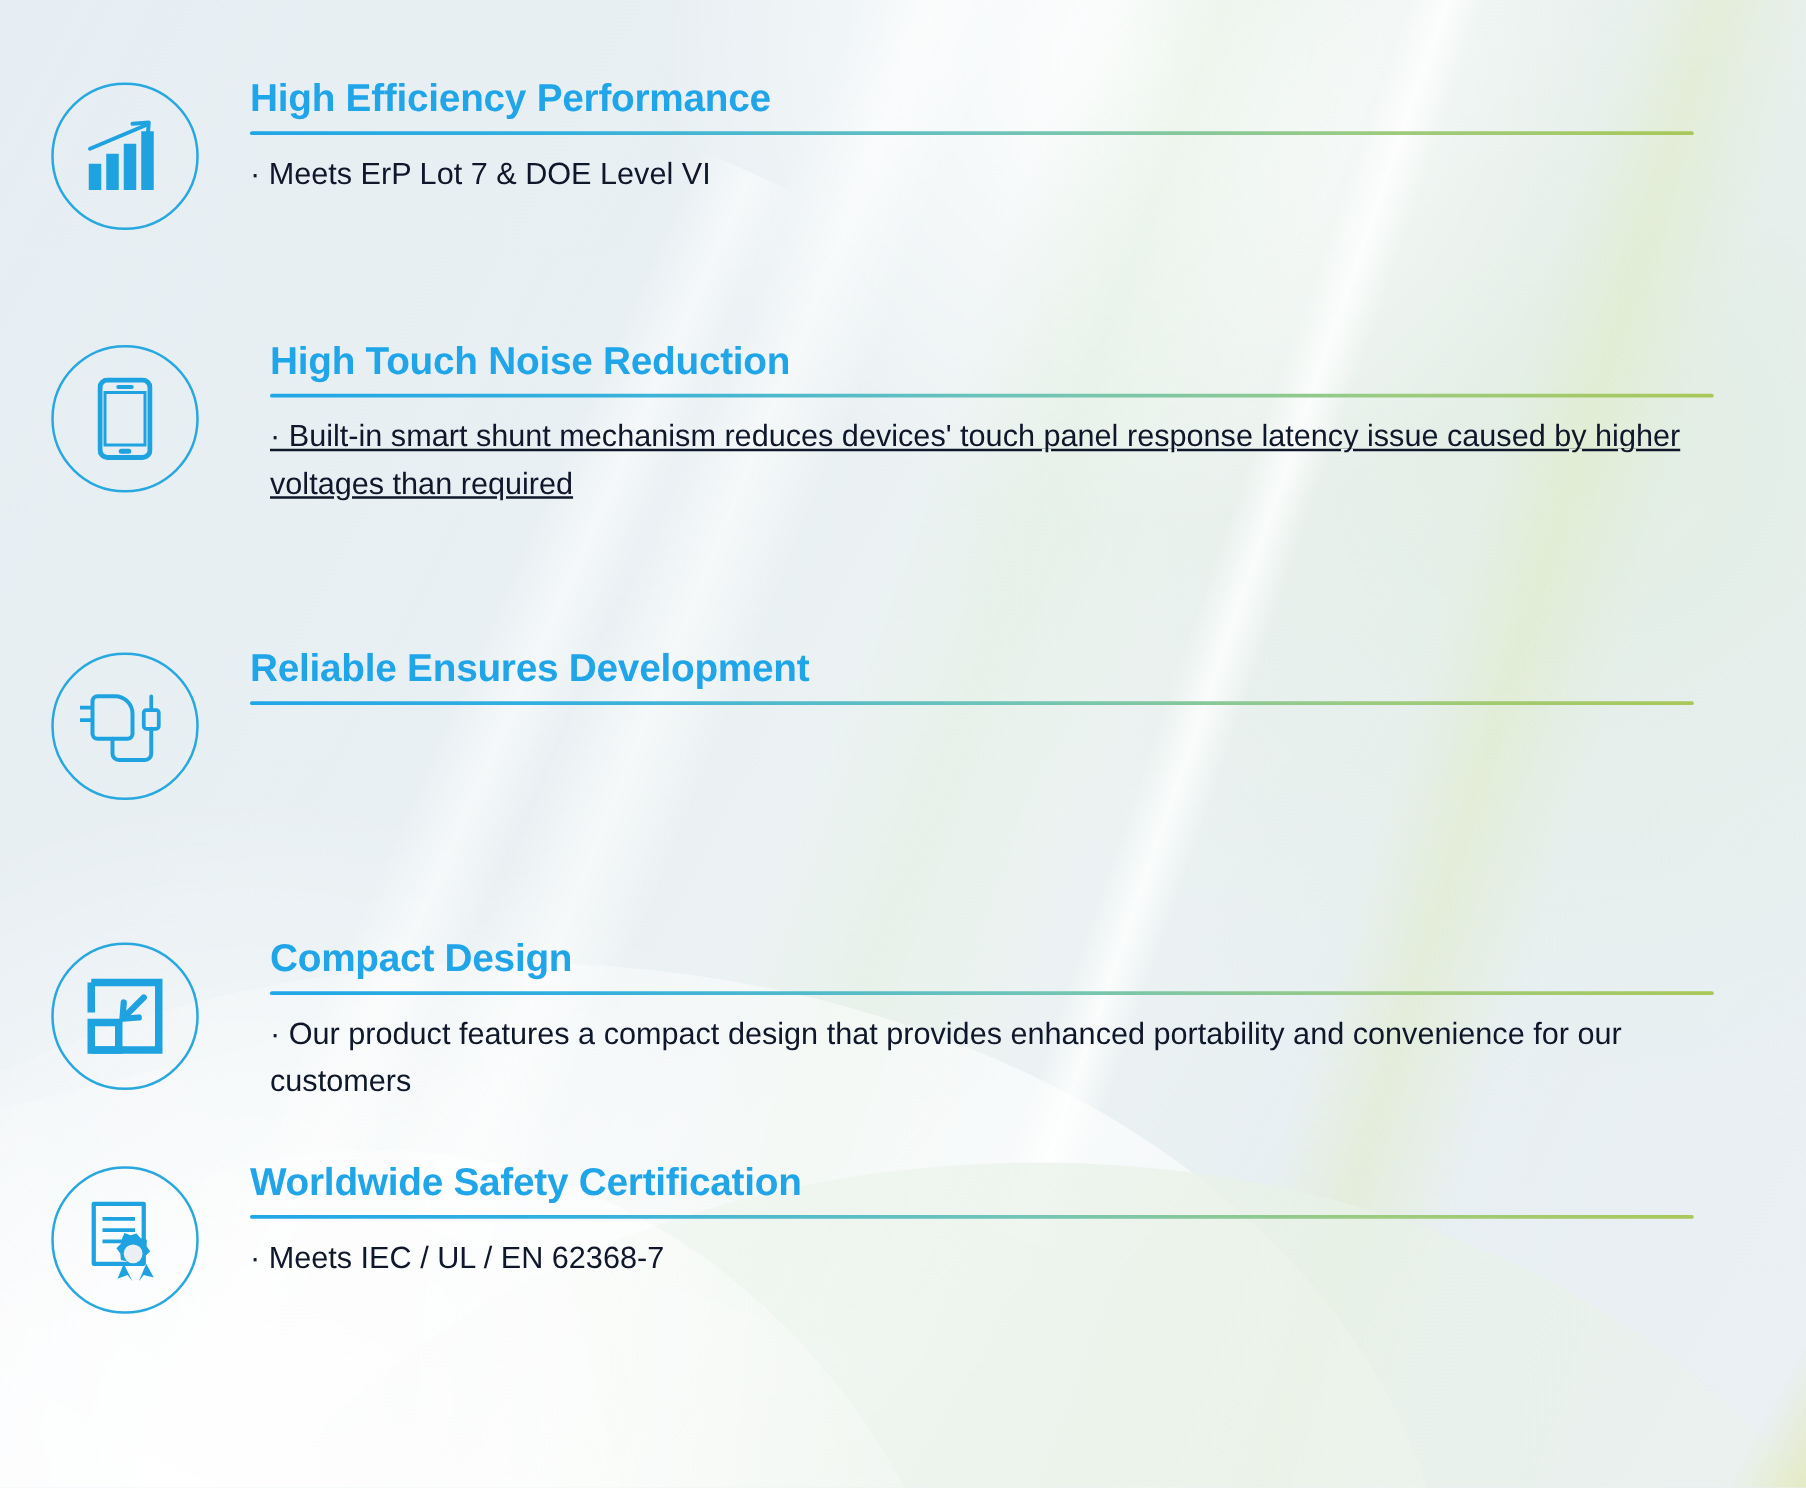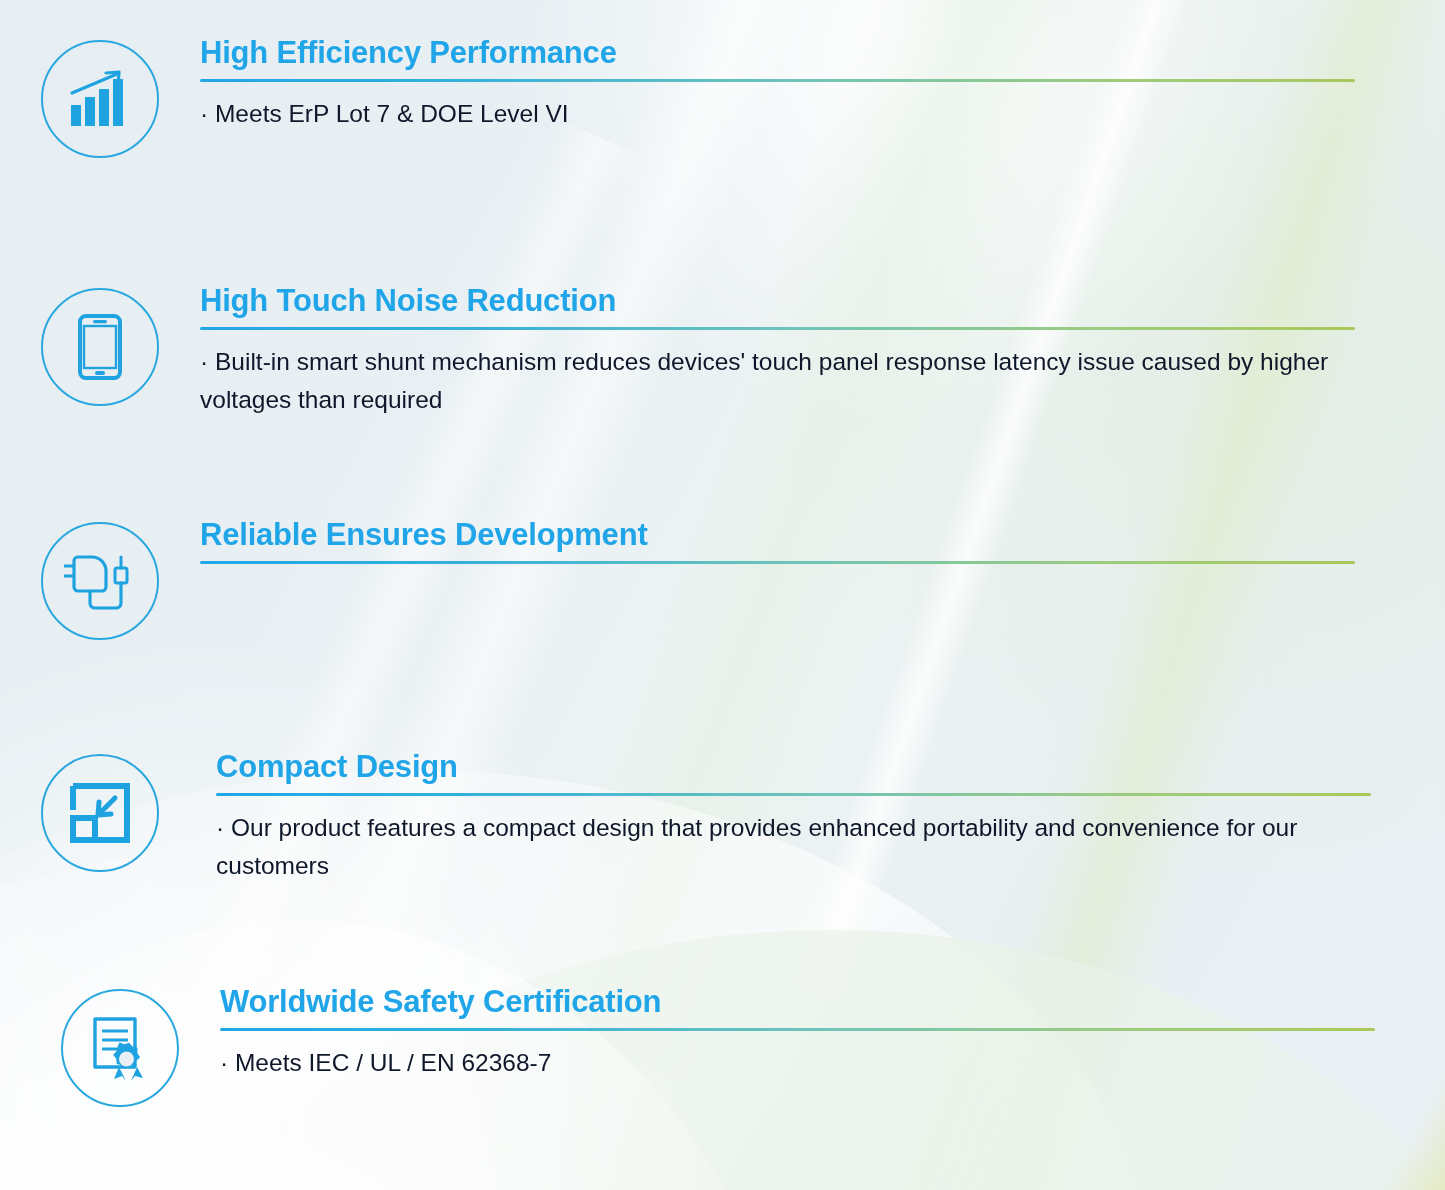--- a/index.html
+++ b/index.html
@@ -198,21 +198,21 @@
   <div class="green-band"></div>
   <div class="swoosh swoosh-1"></div>
   <div class="swoosh swoosh-2"></div>
   <div class="swoosh swoosh-3"></div>
   <div class="corner-white"></div>
   <div class="yellow-band"></div>
 </div>
 
 <main id="features">
 
-  <section class="feature-row" style="top:36px;">
+  <section class="feature-row" style="top:62px;">
     <div class="icon-cell">
       <div class="icon-circle">
         <svg width="62" height="58" viewBox="0 0 62 58">
           <rect x="2" y="35" width="10" height="21" fill="#1fa2e0"></rect>
           <rect x="16" y="27" width="10" height="29" fill="#1fa2e0"></rect>
           <rect x="30" y="19" width="10" height="37" fill="#1fa2e0"></rect>
           <rect x="44" y="9" width="10" height="47" fill="#1fa2e0"></rect>
           <path d="M3 23 L48 4" stroke="#1fa2e0" stroke-width="3.2" fill="none" stroke-linecap="round"></path>
           <path d="M37 3 L50 2 L49 15" stroke="#1fa2e0" stroke-width="3.2" fill="none" stroke-linecap="round" stroke-linejoin="round"></path>
         </svg>
@@ -220,36 +220,36 @@
     </div>
     <div class="text-cell">
       <h2 class="feature-title">High Efficiency Performance</h2>
       <div class="divider"></div>
       <div class="feature-body">
         <span class="line">· Meets ErP Lot 7 &amp; DOE Level VI</span>
       </div>
     </div>
   </section>
 
-  <section class="feature-row" style="top:284px;">
+  <section class="feature-row" style="top:272px;gap:16px;">
     <div class="icon-cell">
       <div class="icon-circle">
         <svg width="44" height="66" viewBox="0 0 44 66">
           <rect x="2" y="2" width="40" height="62" rx="6" ry="6" fill="none" stroke="#1fa2e0" stroke-width="4"></rect>
           <rect x="6" y="12" width="32" height="42" fill="none" stroke="#1fa2e0" stroke-width="2.4"></rect>
           <rect x="15" y="6" width="14" height="3.2" rx="1.6" fill="#1fa2e0"></rect>
           <rect x="17" y="57" width="10" height="4" rx="2" fill="#1fa2e0"></rect>
         </svg>
       </div>
     </div>
     <div class="text-cell">
       <h2 class="feature-title">High Touch Noise Reduction</h2>
       <div class="divider"></div>
       <div class="feature-body">
-        <span class="line wrap" style="display:block;text-indent:0;padding-left:14px;margin-left:-14px;">· Built-in smart shunt mechanism reduces devices' touch panel response latency issue caused by higher voltages than required</span>
+        <span class="line wrap" style="display:block;text-indent:0;padding-left:14px;margin-left:-14px;text-decoration:underline;">· Built-in smart shunt mechanism reduces devices' touch panel response latency issue caused by higher voltages than required</span>
       </div>
     </div>
   </section>
 
   <section class="feature-row" style="top:518px;">
     <div class="icon-cell">
       <div class="icon-circle">
         <svg width="72" height="64" viewBox="0 0 72 64">
           <path d="M14 8 H28 a14 14 0 0 1 14 14 V38 a4 4 0 0 1 -4 4 H14 a4 4 0 0 1 -4 -4 V12 a4 4 0 0 1 4 -4 Z" fill="none" stroke="#1fa2e0" stroke-width="3.2" stroke-linejoin="round"></path>
           <line x1="0" y1="17" x2="10" y2="17" stroke="#1fa2e0" stroke-width="3"></line>
@@ -280,21 +280,21 @@
     </div>
     <div class="text-cell">
       <h2 class="feature-title">Compact Design</h2>
       <div class="divider"></div>
       <div class="feature-body">
         <span class="line wrap" style="display:block;padding-left:14px;margin-left:-14px;max-width:1105px;">· Our product features a compact design that provides enhanced portability and convenience for our customers</span>
       </div>
     </div>
   </section>
 
-  <section class="feature-row" style="top:985px;padding-left:20px;">
+  <section class="feature-row" style="top:929px;">
     <div class="icon-cell">
       <div class="icon-circle">
         <svg width="62" height="66" viewBox="0 0 62 66">
           <path d="M6 4 H46 V52 H6 Z" fill="none" stroke="#1fa2e0" stroke-width="3.4" stroke-linejoin="round"></path>
           <line x1="13" y1="16" x2="39" y2="16" stroke="#1fa2e0" stroke-width="3"></line>
           <line x1="13" y1="25" x2="39" y2="25" stroke="#1fa2e0" stroke-width="3"></line>
           <line x1="13" y1="34" x2="30" y2="34" stroke="#1fa2e0" stroke-width="3"></line>
           <path d="M30 52 L25 64 L33 61 L37 66" fill="#1fa2e0"></path>
           <path d="M48 52 L54 63 L46 61 L42 66" fill="#1fa2e0"></path>
           <path d="M39 28 l5.2 1.9 5.3 -1.6 3.6 4.2 5.4 1.4 -0.2 5.6 3.1 4.6 -4.2 3.7 -1.6 5.3 -5.6 0.3 -4.6 3.2 -4.1 -3.9 -5.4 -1.3 -0.5 -5.6 -3.4 -4.5 3.9 -4 1.2 -5.3 Z" transform="translate(-9,-2) scale(0.92) translate(4,4)" fill="#1fa2e0"></path>

